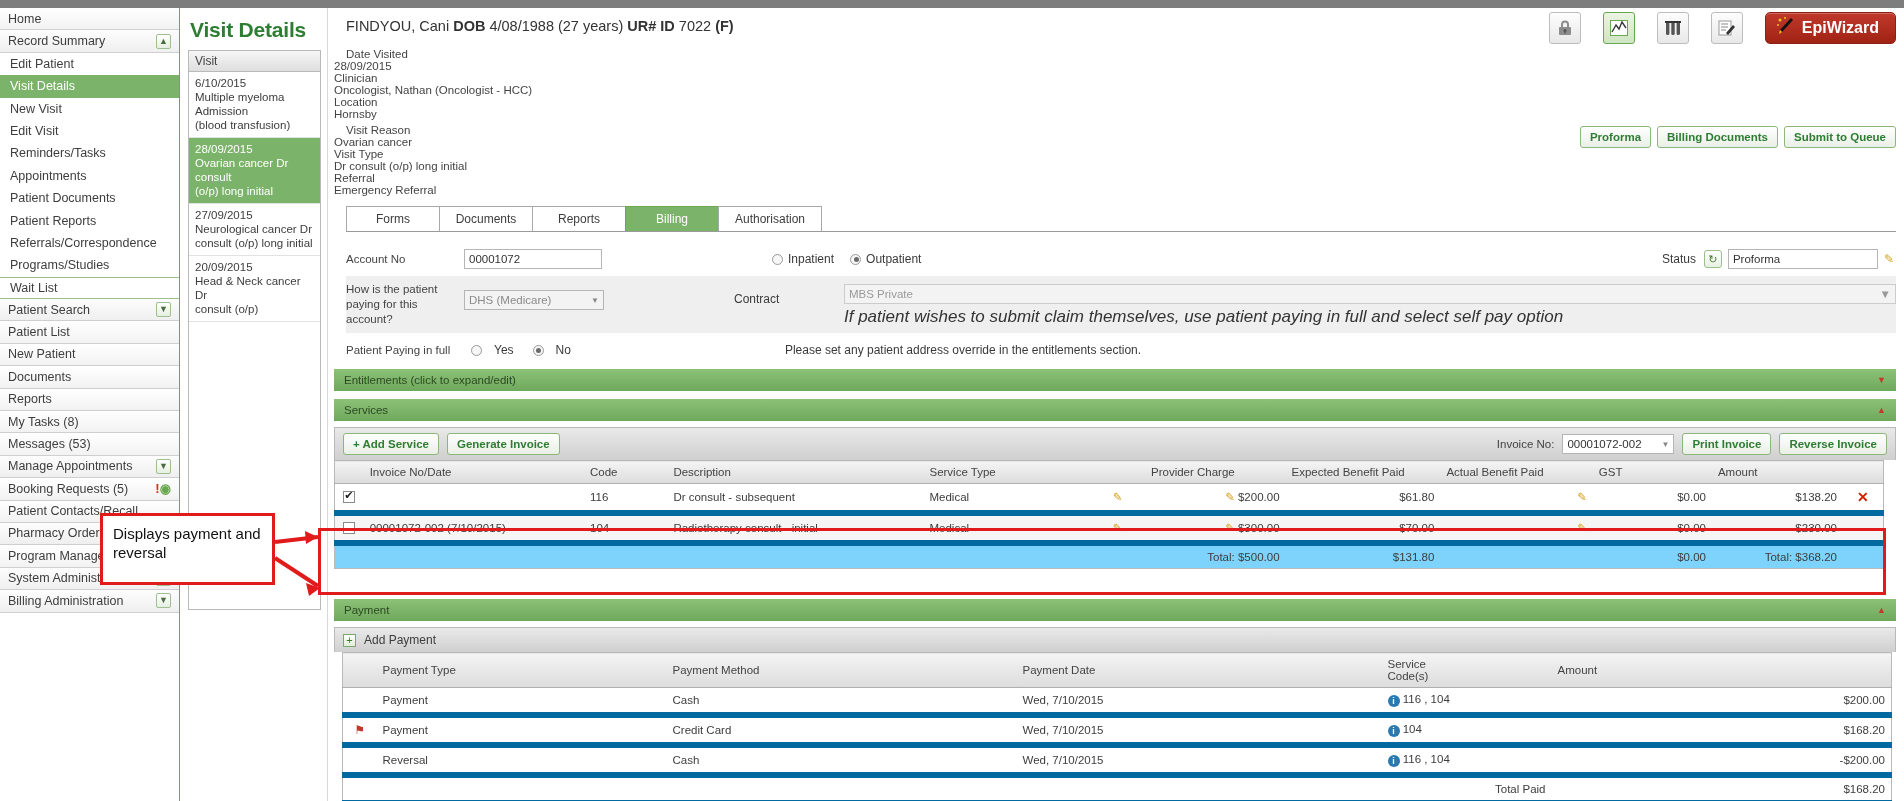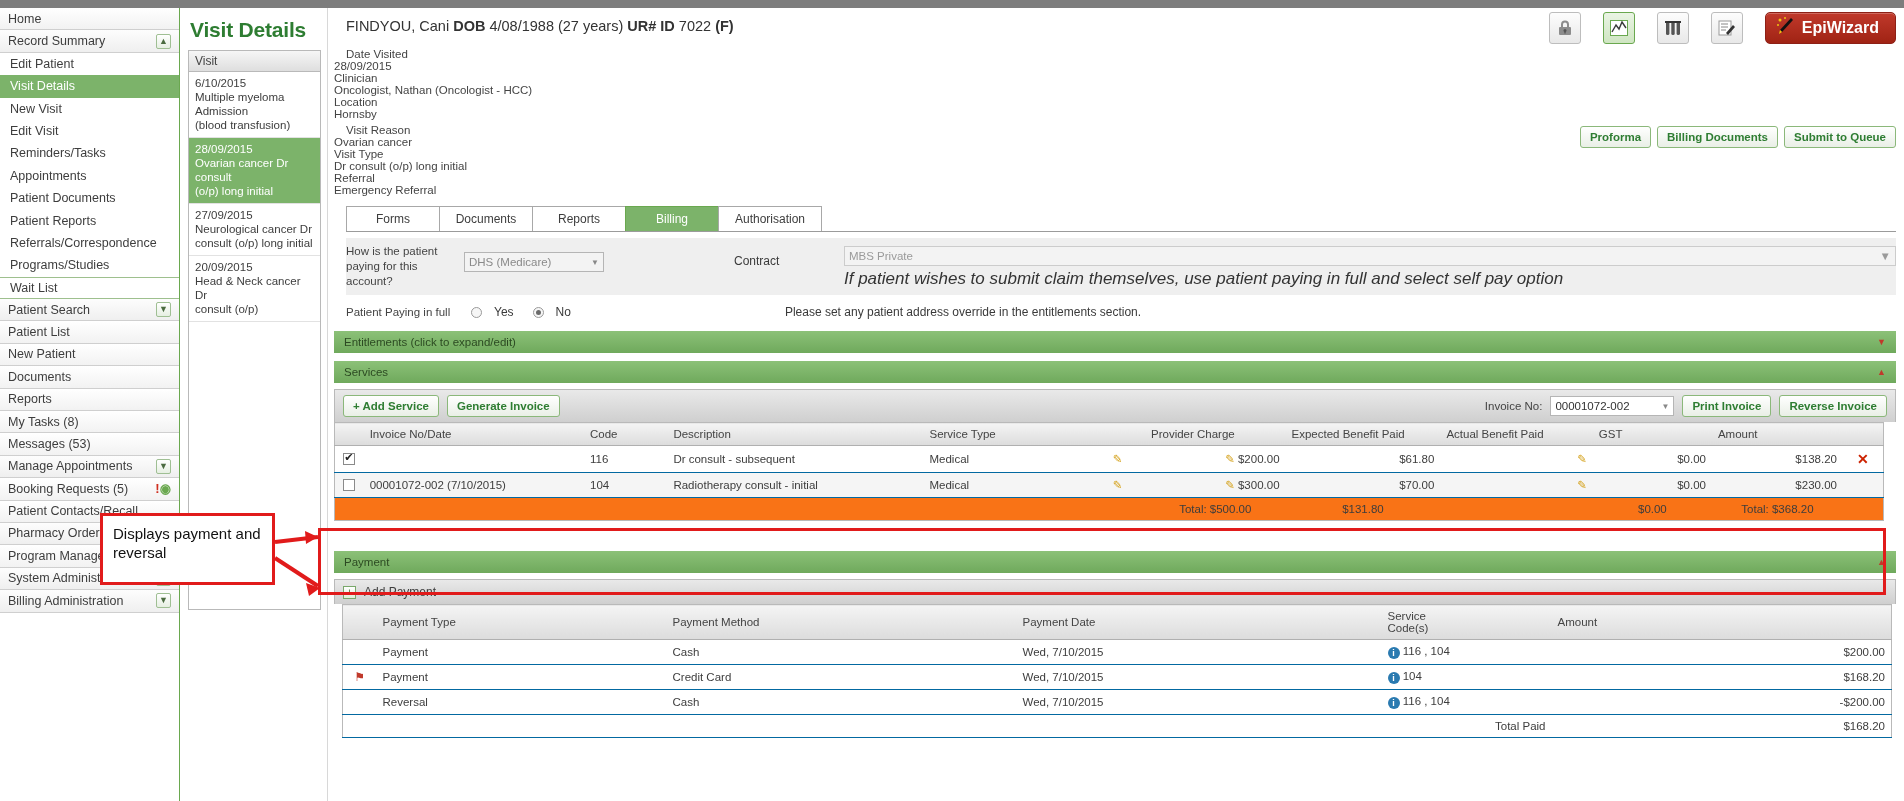--- a/index.html
+++ b/index.html
@@ -113,23 +113,23 @@
   .panel-hd .car { color:#c0392b; font-size:9px; }
 
   .toolbar { background:linear-gradient(#e9e9e9,#cfcfcf); border:1px solid #b9b9b9;
              border-bottom:none; margin-left:12px; padding:5px 8px;
              display:flex; align-items:center; gap:8px; }
 
   table.grid { width:calc(100% - 12px); margin-left:12px; border-collapse:collapse;
                font-size:11.5px; border:1px solid #b9b9b9; }
   table.grid th { background:linear-gradient(#f4f4f4,#dcdcdc); border-bottom:1px solid #b0b0b0;
                   font-weight:normal; color:#444; padding:5px 6px; text-align:left; }
-  table.grid td { padding:5px 6px; border-bottom:1px solid #0369a1; color:#3d3d3d; }
+  table.grid td { padding:5px 6px; border-bottom:6px solid #0369a1; color:#3d3d3d; }
   table.grid tr.alt td { background:#f5f5f5; }
-  table.grid tr.totals td { background:#f97316; border-bottom:none;text-align:center; }
+  table.grid tr.totals td { background:#7dd3fc; border-bottom:none; }
   .r { text-align:right; }
   .c { text-align:center; }
   .pencil { color:#d4a017; font-style:normal; cursor:pointer; }
   .xmark { color:#cc2200; font-weight:bold; font-size:14px; cursor:pointer; }
   .cbox { width:12px; height:12px; border:1px solid #8a8a8a; display:inline-block;
           background:#fff; position:relative; vertical-align:-2px; }
   .cbox.on::after { content:"\2714"; position:absolute; left:0px; top:-3px; font-size:11px; color:#222; }
   .iinfo { display:inline-block; width:12px; height:12px; border-radius:50%;
            background:#2a7ab0; color:#fff; font-size:9px; line-height:12px; text-align:center;
            font-weight:bold; vertical-align:-1px; }
@@ -355,20 +355,34 @@
       <div class="tab wide">Authorisation</div>
     </div>
 
     <div class="actionrow">
       <div class="gbtn">Proforma</div>
       <div class="gbtn">Billing Documents</div>
       <div class="gbtn">Submit to Queue</div>
     </div>
 
     <div class="formwrap">
+      <div class="frow" style="margin-top:14px;">
+        <div class="flbl">Account No</div>
+        <input class="txtin" value="00001072" style="">
+        <div style="width:170px;"></div>
+        <span class="radio"></span>
+        <span style="margin:0 16px 0 5px;">Inpatient</span>
+        <span class="radio on"></span>
+        <span style="margin-left:5px;">Outpatient</span>
+        <div style="flex:1"></div>
+        <span style="margin-right:8px;">Status</span>
+        <span style="display:inline-flex;width:18px;height:18px;border:1px solid #9bbf8d;border-radius:3px;align-items:center;justify-content:center;background:linear-gradient(#fff,#e8f1e3);color:#3f7a2c;font-size:11px;margin-right:6px;">↻</span>
+        <input class="txtin" style="width: 150px;" value="Proforma">
+        <span class="pencil" style="margin-left:6px;margin-right:2px;">✎</span>
+      </div>
 
       <div class="frow shadedrow" style="align-items:flex-start;padding:6px 0;margin-top:4px;">
         <div class="flbl" style="line-height:15px;">How is the patient paying for this account?</div>
         <div class="selin" style="margin-top:8px;">
           <span>DHS (Medicare)</span>
           <span class="ar">▼</span>
         </div>
         <div style="width:130px;"></div>
         <div style="width:110px;margin-top:10px;">Contract</div>
         <div style="flex:1;margin-top:2px;">
@@ -399,21 +413,21 @@
     <div class="panel-hd" style="margin-left:0;margin-top:8px;">
       <span>Services</span>
       <span class="car">▲</span>
     </div>
 
     <div class="toolbar" style="margin-left:0;margin-top:6px;">
       <div class="gbtn">+ Add Service</div>
       <div class="gbtn">Generate Invoice</div>
       <div style="flex:1"></div>
       <span style="font-size:11.5px;color:#444;">Invoice No:</span>
-      <div class="selin" style="width:124px;background:#fff;color:#333;">
+      <div class="selin" style="width:112px;background:#fff;color:#333;">
         <span>00001072-002</span>
         <span class="ar">▼</span>
       </div>
       <div class="gbtn">Print Invoice</div>
       <div class="gbtn">Reverse Invoice</div>
     </div>
 
     <table class="grid" style="margin-left:0;">
       <thead>
         <tr>

